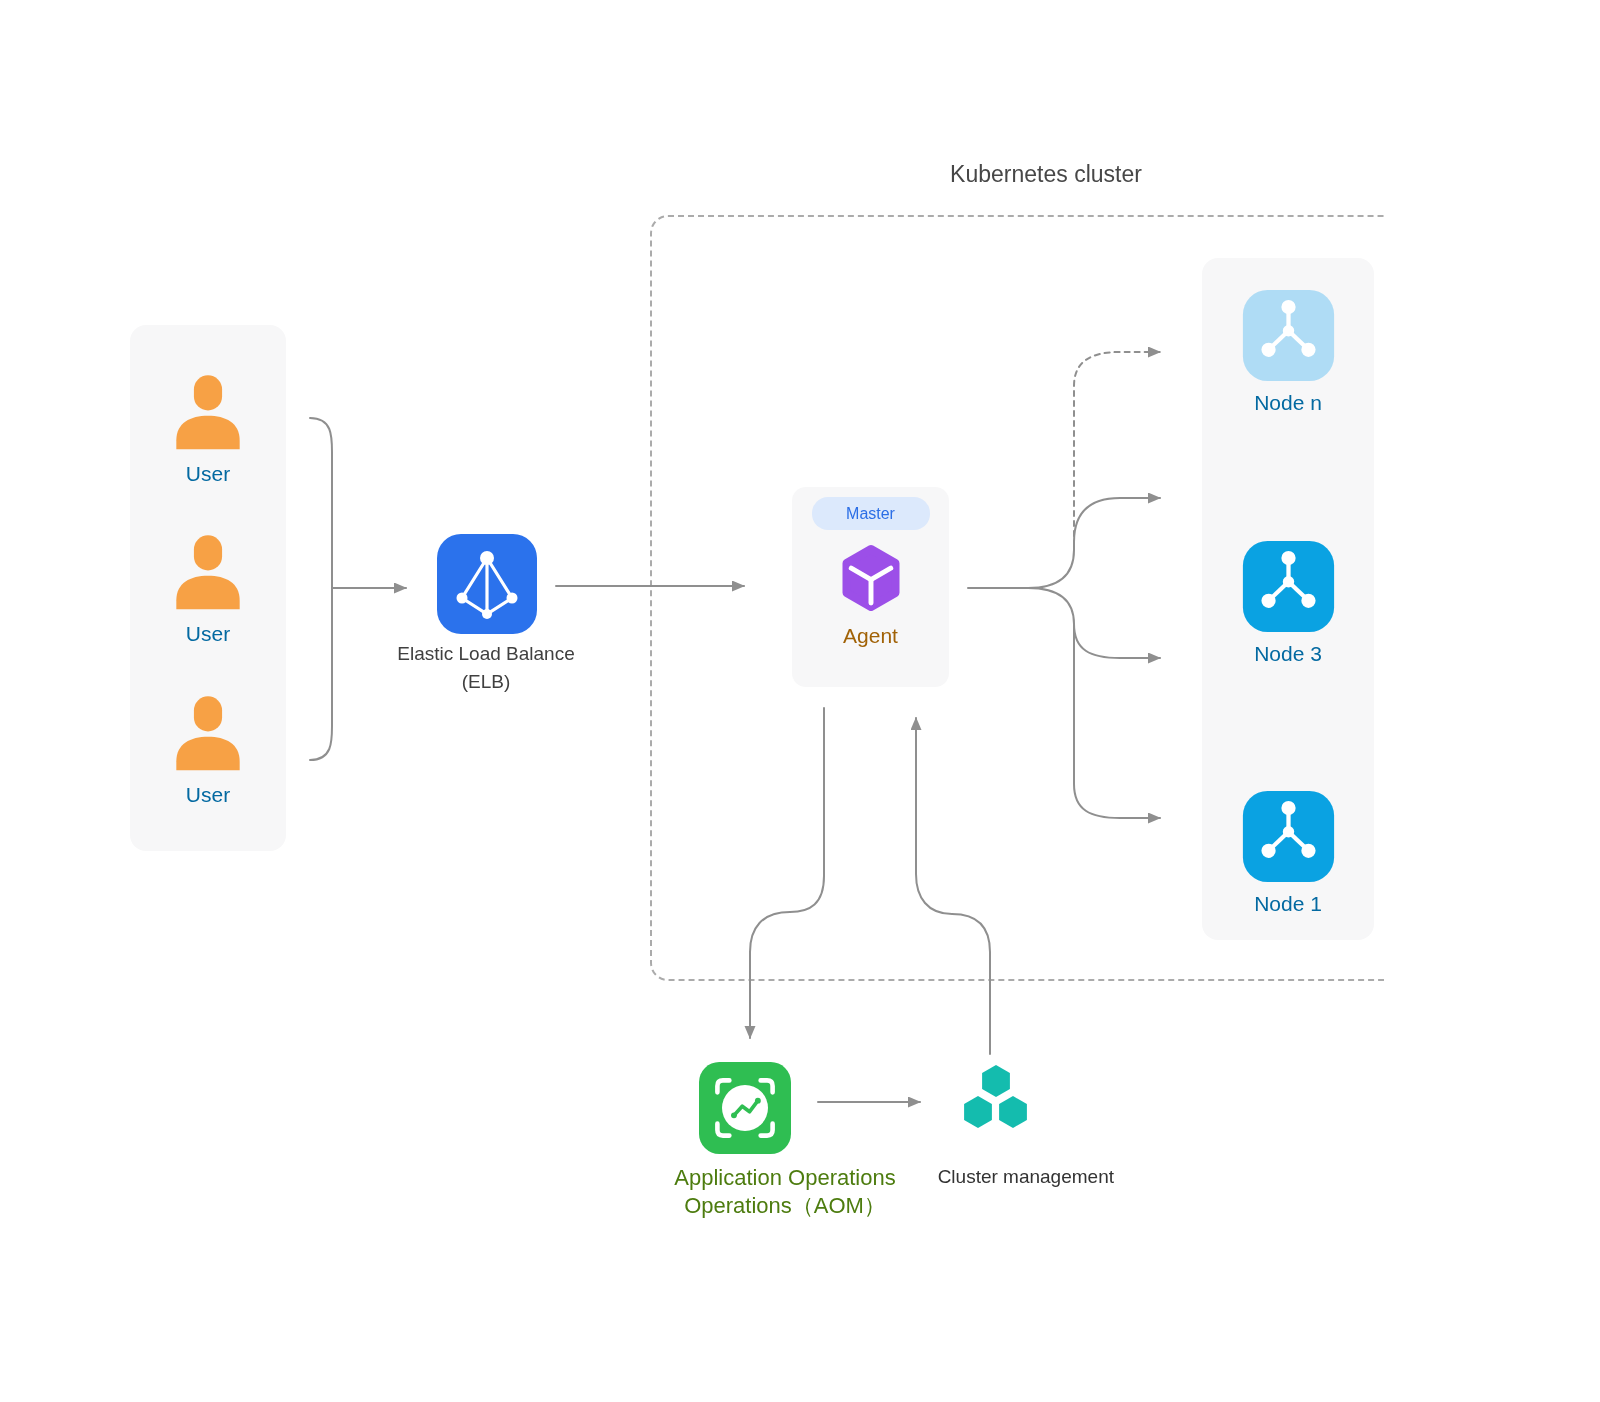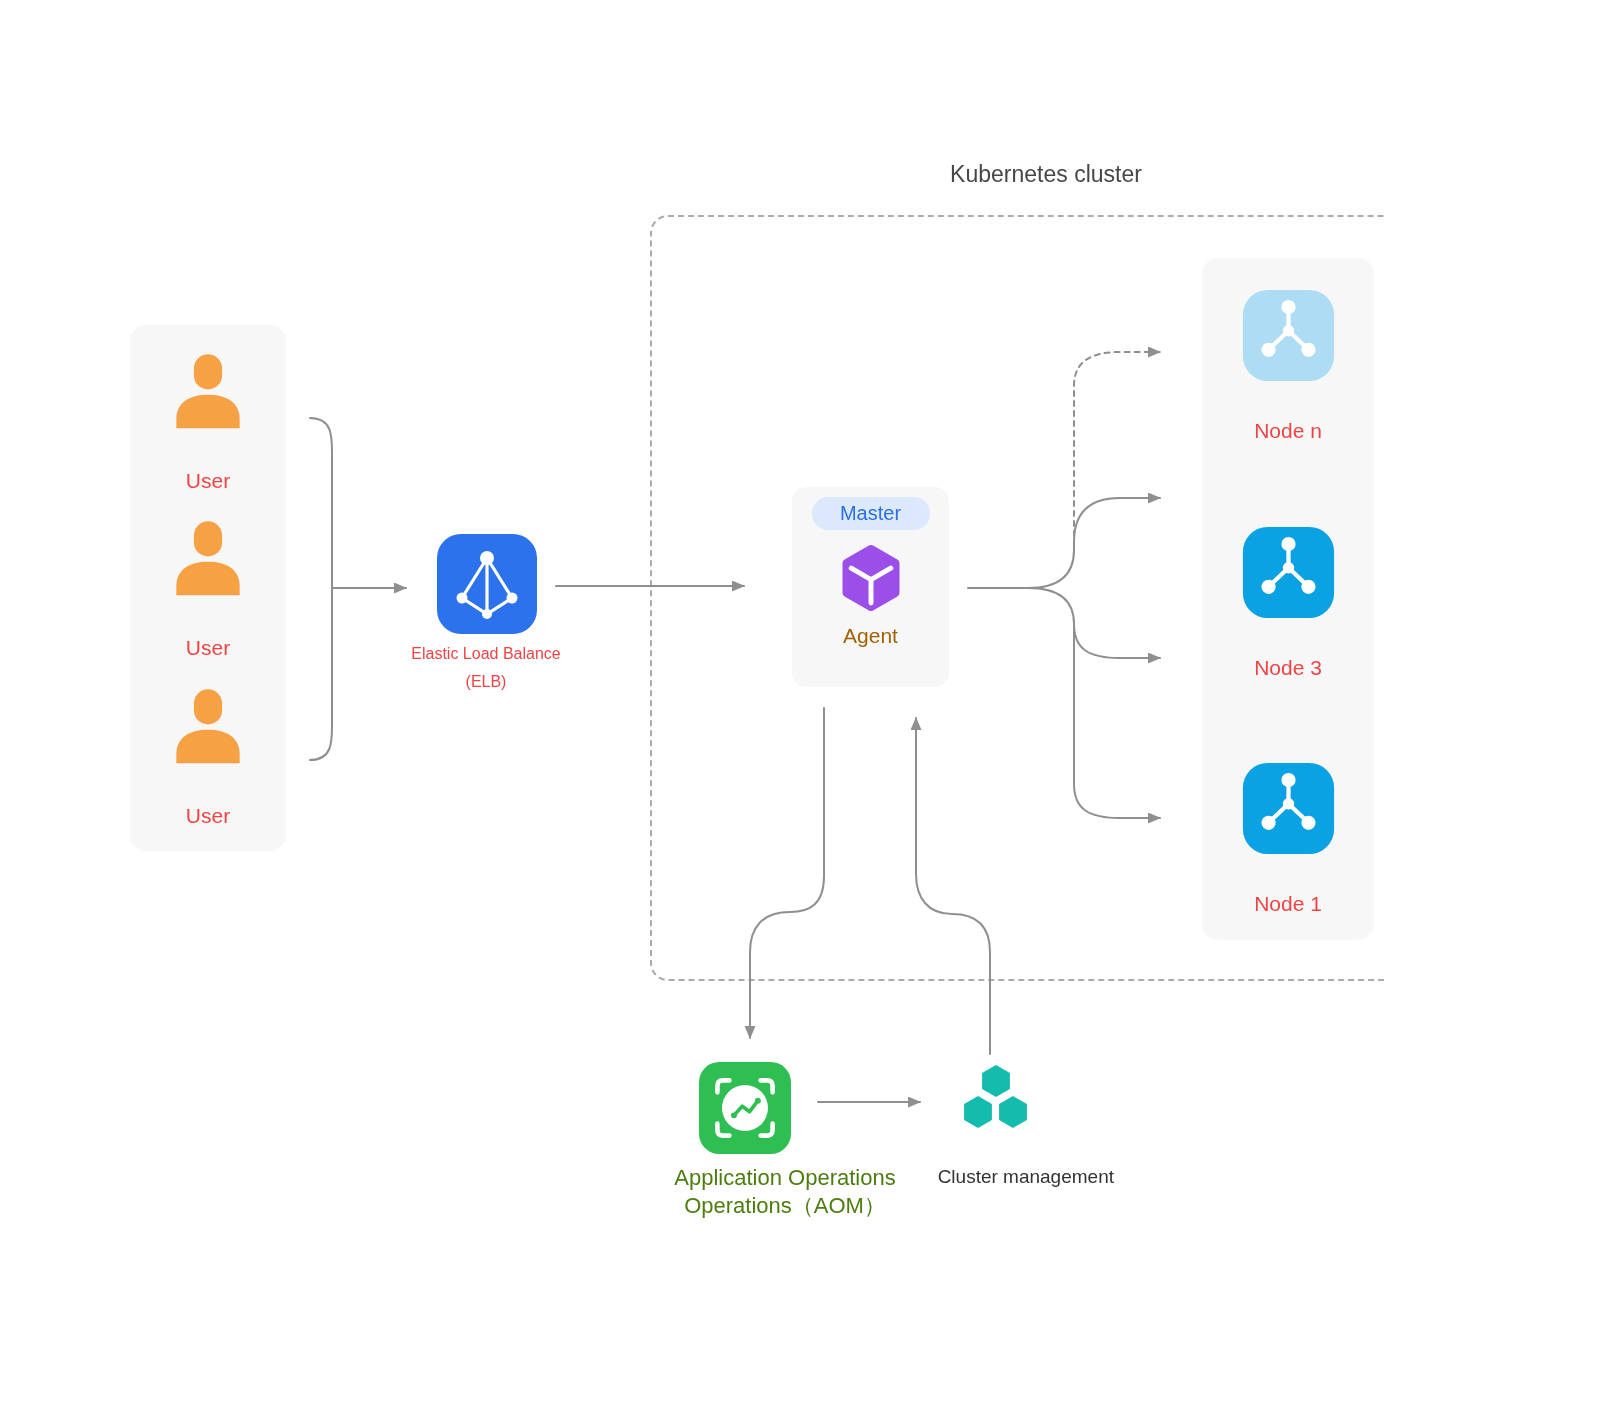--- a/index.html
+++ b/index.html
@@ -17,32 +17,32 @@
     left:650px;top:215px;width:787px;height:766px;
     border:2px dashed #ababab;border-radius:18px;box-sizing:border-box;
   }
   .connectors{left:0;top:0;pointer-events:none;}
   
   .users-panel{
     left:130px;top:325px;width:156px;height:526px;
     display:flex;flex-direction:column;justify-content:space-evenly;align-items:center;
   }
   .user-item{display:flex;flex-direction:column;align-items:center;gap:4px;}
-  .item-label{font-size:21px;color:#ef4444;text-align:center;margin-top:28px;}
+  .item-label{font-size:21px;color:#0369a1;text-align:center;}
   
   .elb-icon{left:437px;top:534px;}
-  .elb-label{left:336px;top:640px;width:300px;text-align:center;font-size:16px;line-height:28px;color:#ef4444;}
+  .elb-label{left:336px;top:640px;width:300px;text-align:center;font-size:19px;line-height:28px;color:#404040;}
   
   .master-box{
     left:792px;top:487px;width:157px;height:200px;
     background:#f7f7f8;border-radius:14px;
   }
   .master-badge{
     margin:10px auto 0;width:118px;height:33px;border-radius:16px;
-    background:#dce9fc;color:#2b6ee6;font-size:20px;
+    background:#dce9fc;color:#2b6ee6;font-size:16px;
     display:flex;align-items:center;justify-content:center;
   }
   .agent-icon{display:block;margin:10px auto 0;}
   .agent-label{text-align:center;margin-top:8px;font-size:21px;color:#a16207;}
   
   .nodes-panel{
     left:1202px;top:258px;width:172px;height:682px;box-sizing:border-box;
     padding:30px 0 24px;display:flex;flex-direction:column;
     justify-content:space-between;align-items:center;
   }

